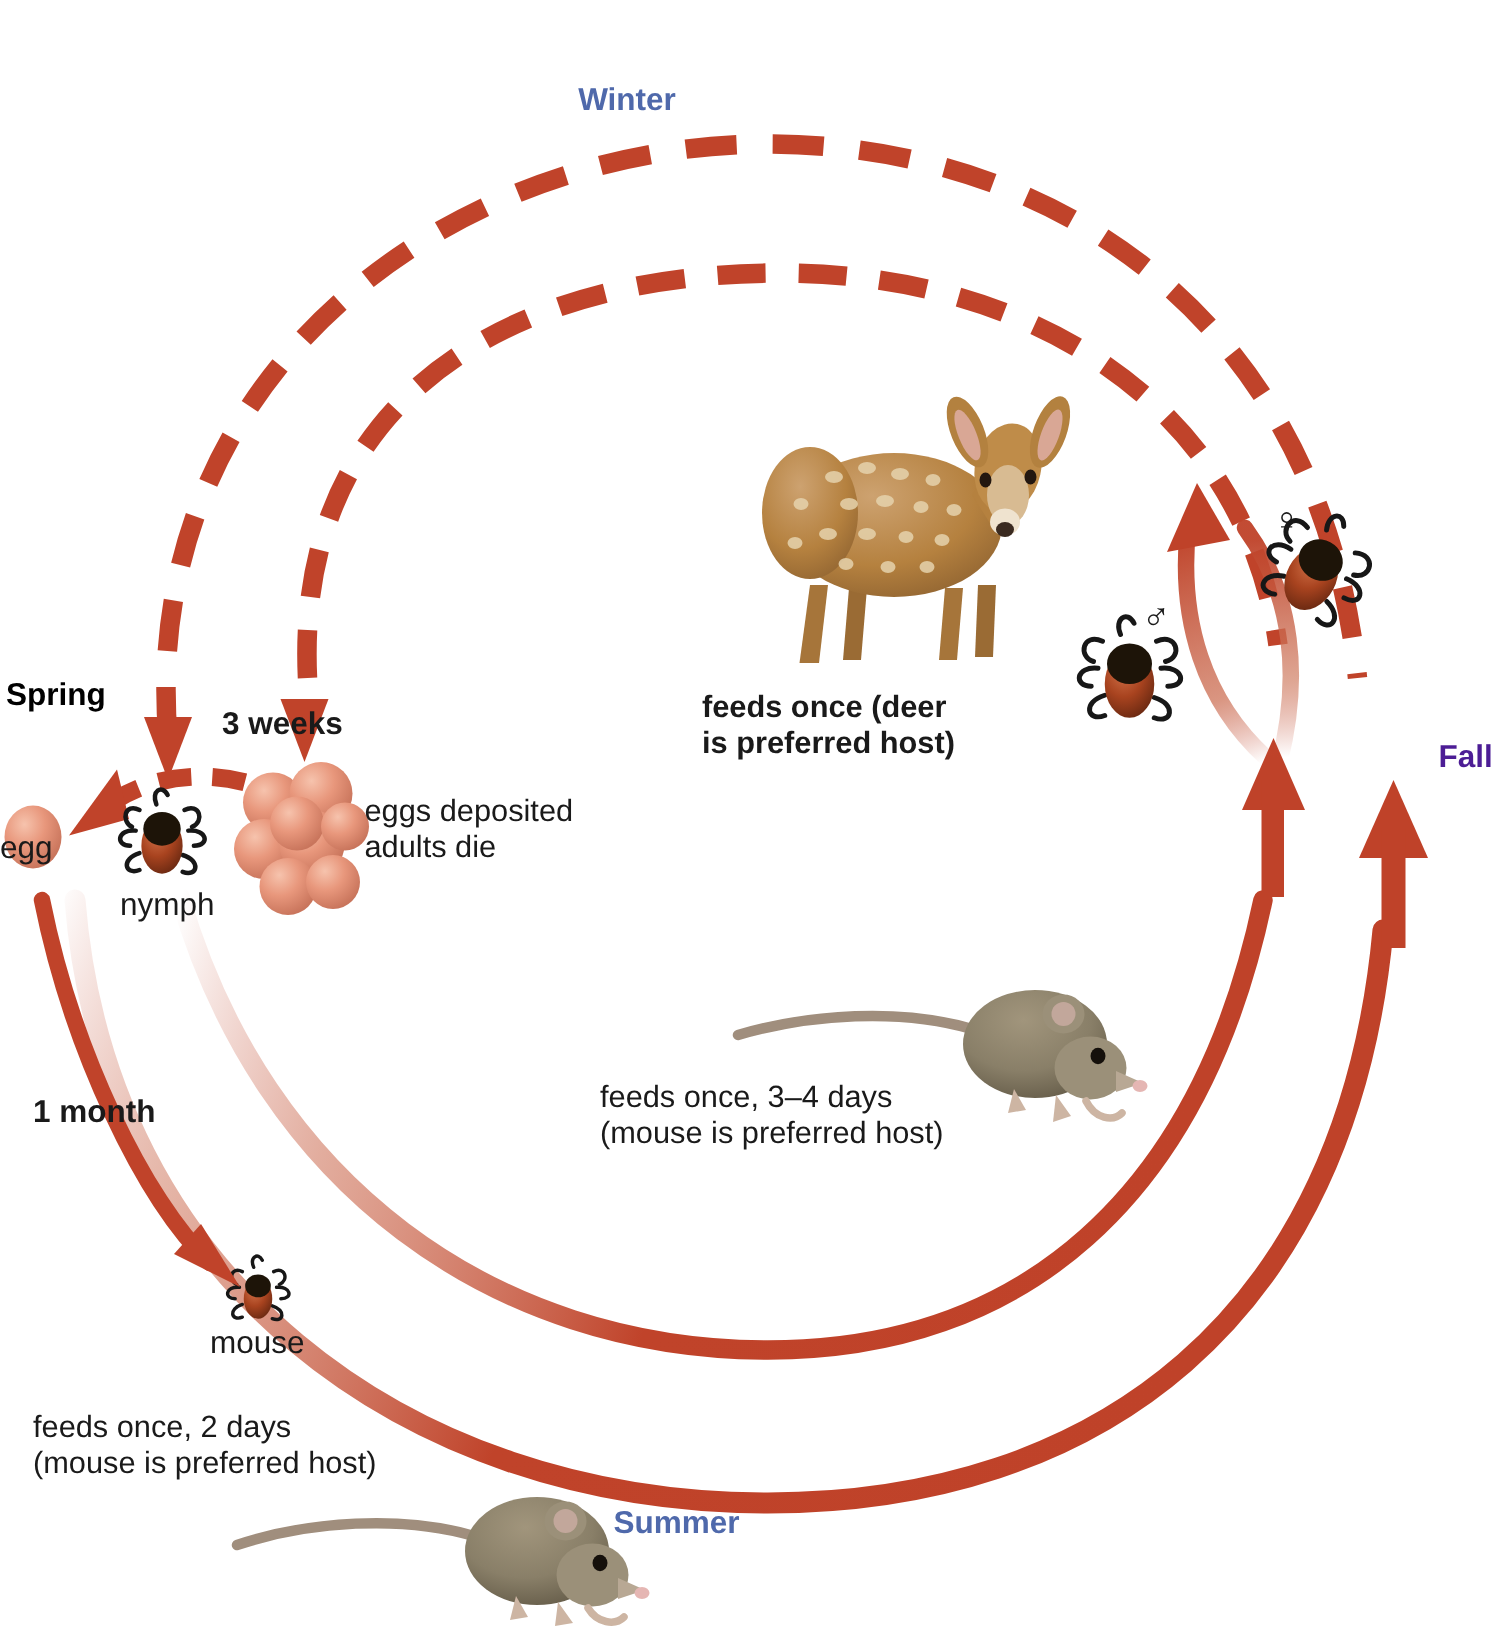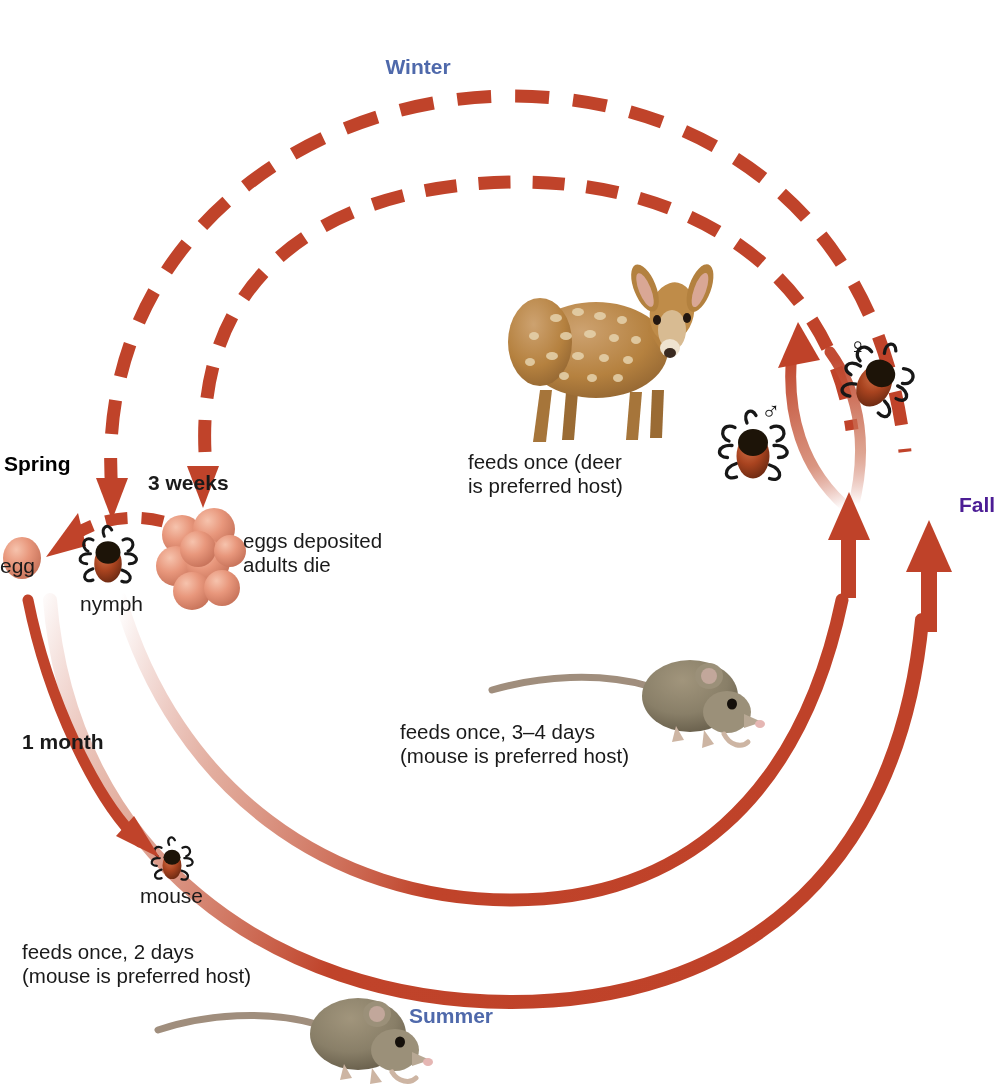--- a/index.html
+++ b/index.html
@@ -268,21 +268,21 @@
   <div class="txt dur" style="left:22px;top:730px;">1 month</div>
 
   <div class="txt lab" style="left:0px;top:554px;">egg</div>
 
   <div class="txt lab" style="left:80px;top:592px;">nymph</div>
 
   <div class="txt lab" style="left:140px;top:884px;">mouse</div>
 
   <div class="txt cap" style="left:243px;top:529px;"><span>eggs deposited</span><br><span>adults die</span></div>
 
-  <div class="txt cap" style="left:468px;top:450px;"><span>feeds once (deer</span><br><span>is preferred host)</span></div>
+  <div class="txt cap" style="left:468px;top:460px;font-weight:bold;"><span>feeds once (deer</span><br><span>is preferred host)</span></div>
 
   <div class="txt cap" style="left:400px;top:720px;"><span>feeds once, 3–4 days</span><br><span>(mouse is preferred host)</span></div>
 
   <div class="txt cap" style="left:22px;top:940px;"><span>feeds once, 2 days</span><br><span>(mouse is preferred host)</span></div>
 
   <div class="txt" style="left:761px;top:396px;font-size:26px;">♂</div>
 
   <div class="txt" style="left:848px;top:332px;font-size:26px;">♀</div>
 
 </div>

